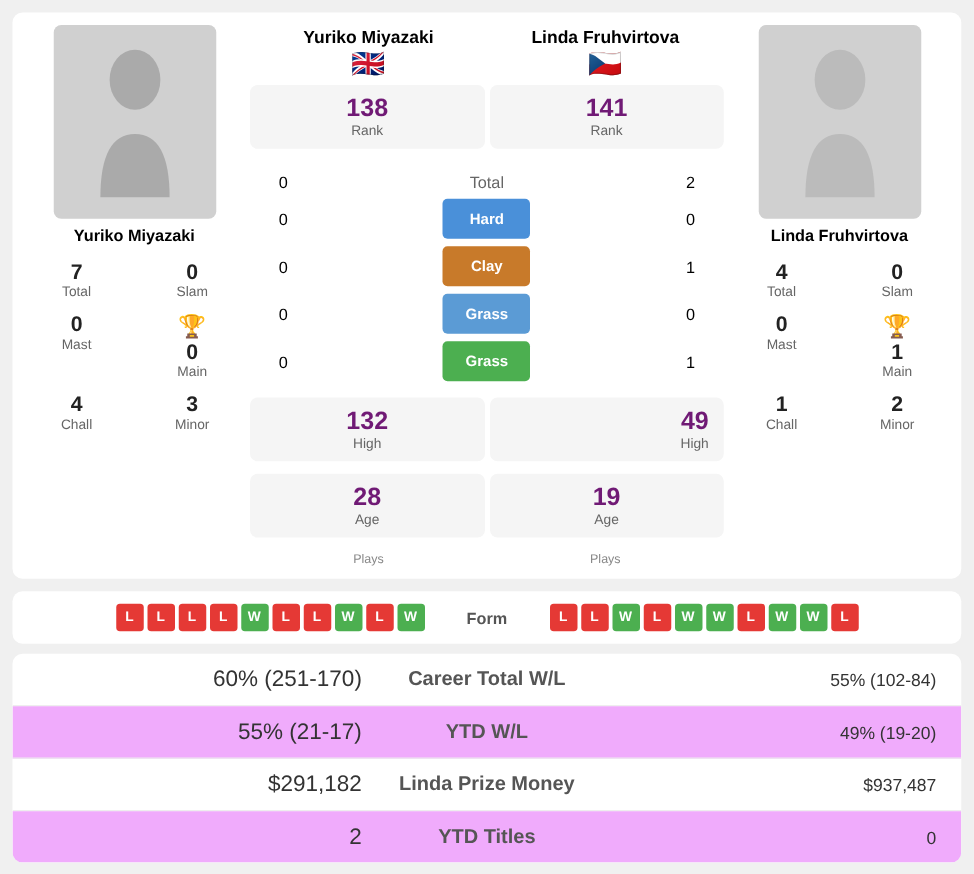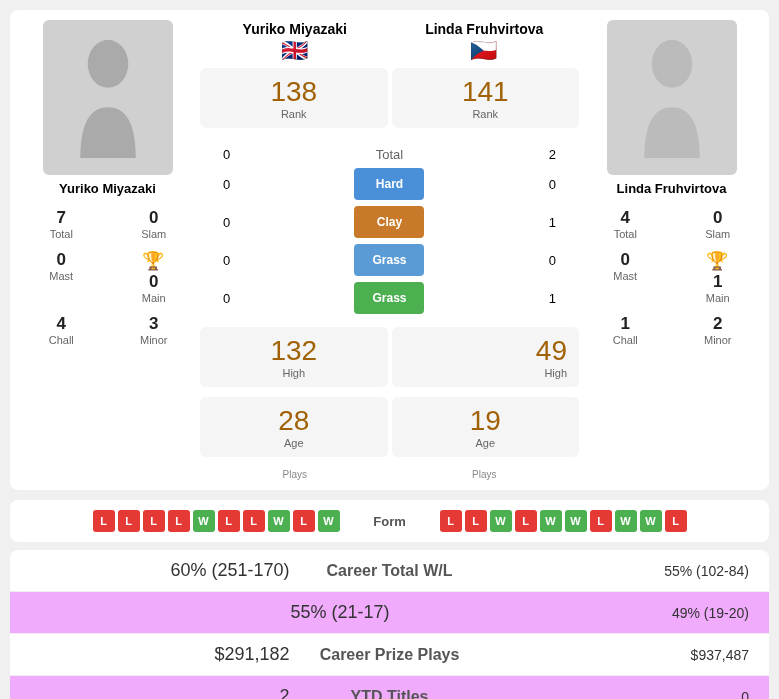--- a/index.html
+++ b/index.html
@@ -94,23 +94,23 @@
     .center-stats-box {
       background: #f5f5f5;
       border-radius: 6px;
       padding: 8px 12px;
       width: 100%;
       text-align: center;
       margin-bottom: 6px;
     }
 
     .center-stat-value {
-      font-size: 28px;
-      font-weight: normal;
-      color: #a16207;
+      font-size: 20px;
+      font-weight: bold;
+      color: #701a75;
     }
 
     .center-stat-label {
       font-size: 11px;
       color: #666;
     }
 
     
     .surface-table {
       width: 100%;
@@ -446,25 +446,26 @@
   </div>
 
   <div class="stats-table" id="stats-table">
       <div class="stats-row stats-row-bold">
       <span class="stats-left-val">60% (251-170)</span>
       <span class="stats-center-label">Career Total W/L</span>
       <span class="stats-right-val">55% (102-84)</span>
     </div>
       <div class="stats-row alt">
       <span class="stats-left-val">55% (21-17)</span>
+      <span class="stats-center-label">YTD W/L</span>
       <span class="stats-right-val">49% (19-20)</span>
     </div>
       <div class="stats-row stats-row-bold">
       <span class="stats-left-val">$291,182</span>
-      <span class="stats-center-label">Career Prize Plays</span>
+      <span class="stats-center-label">Linda Prize Money</span>
       <span class="stats-right-val">$937,487</span>
     </div>
       <div class="stats-row alt">
       <span class="stats-left-val">2</span>
       <span class="stats-center-label">YTD Titles</span>
       <span class="stats-right-val">0</span>
     </div>
     </div>
 
 </div>

